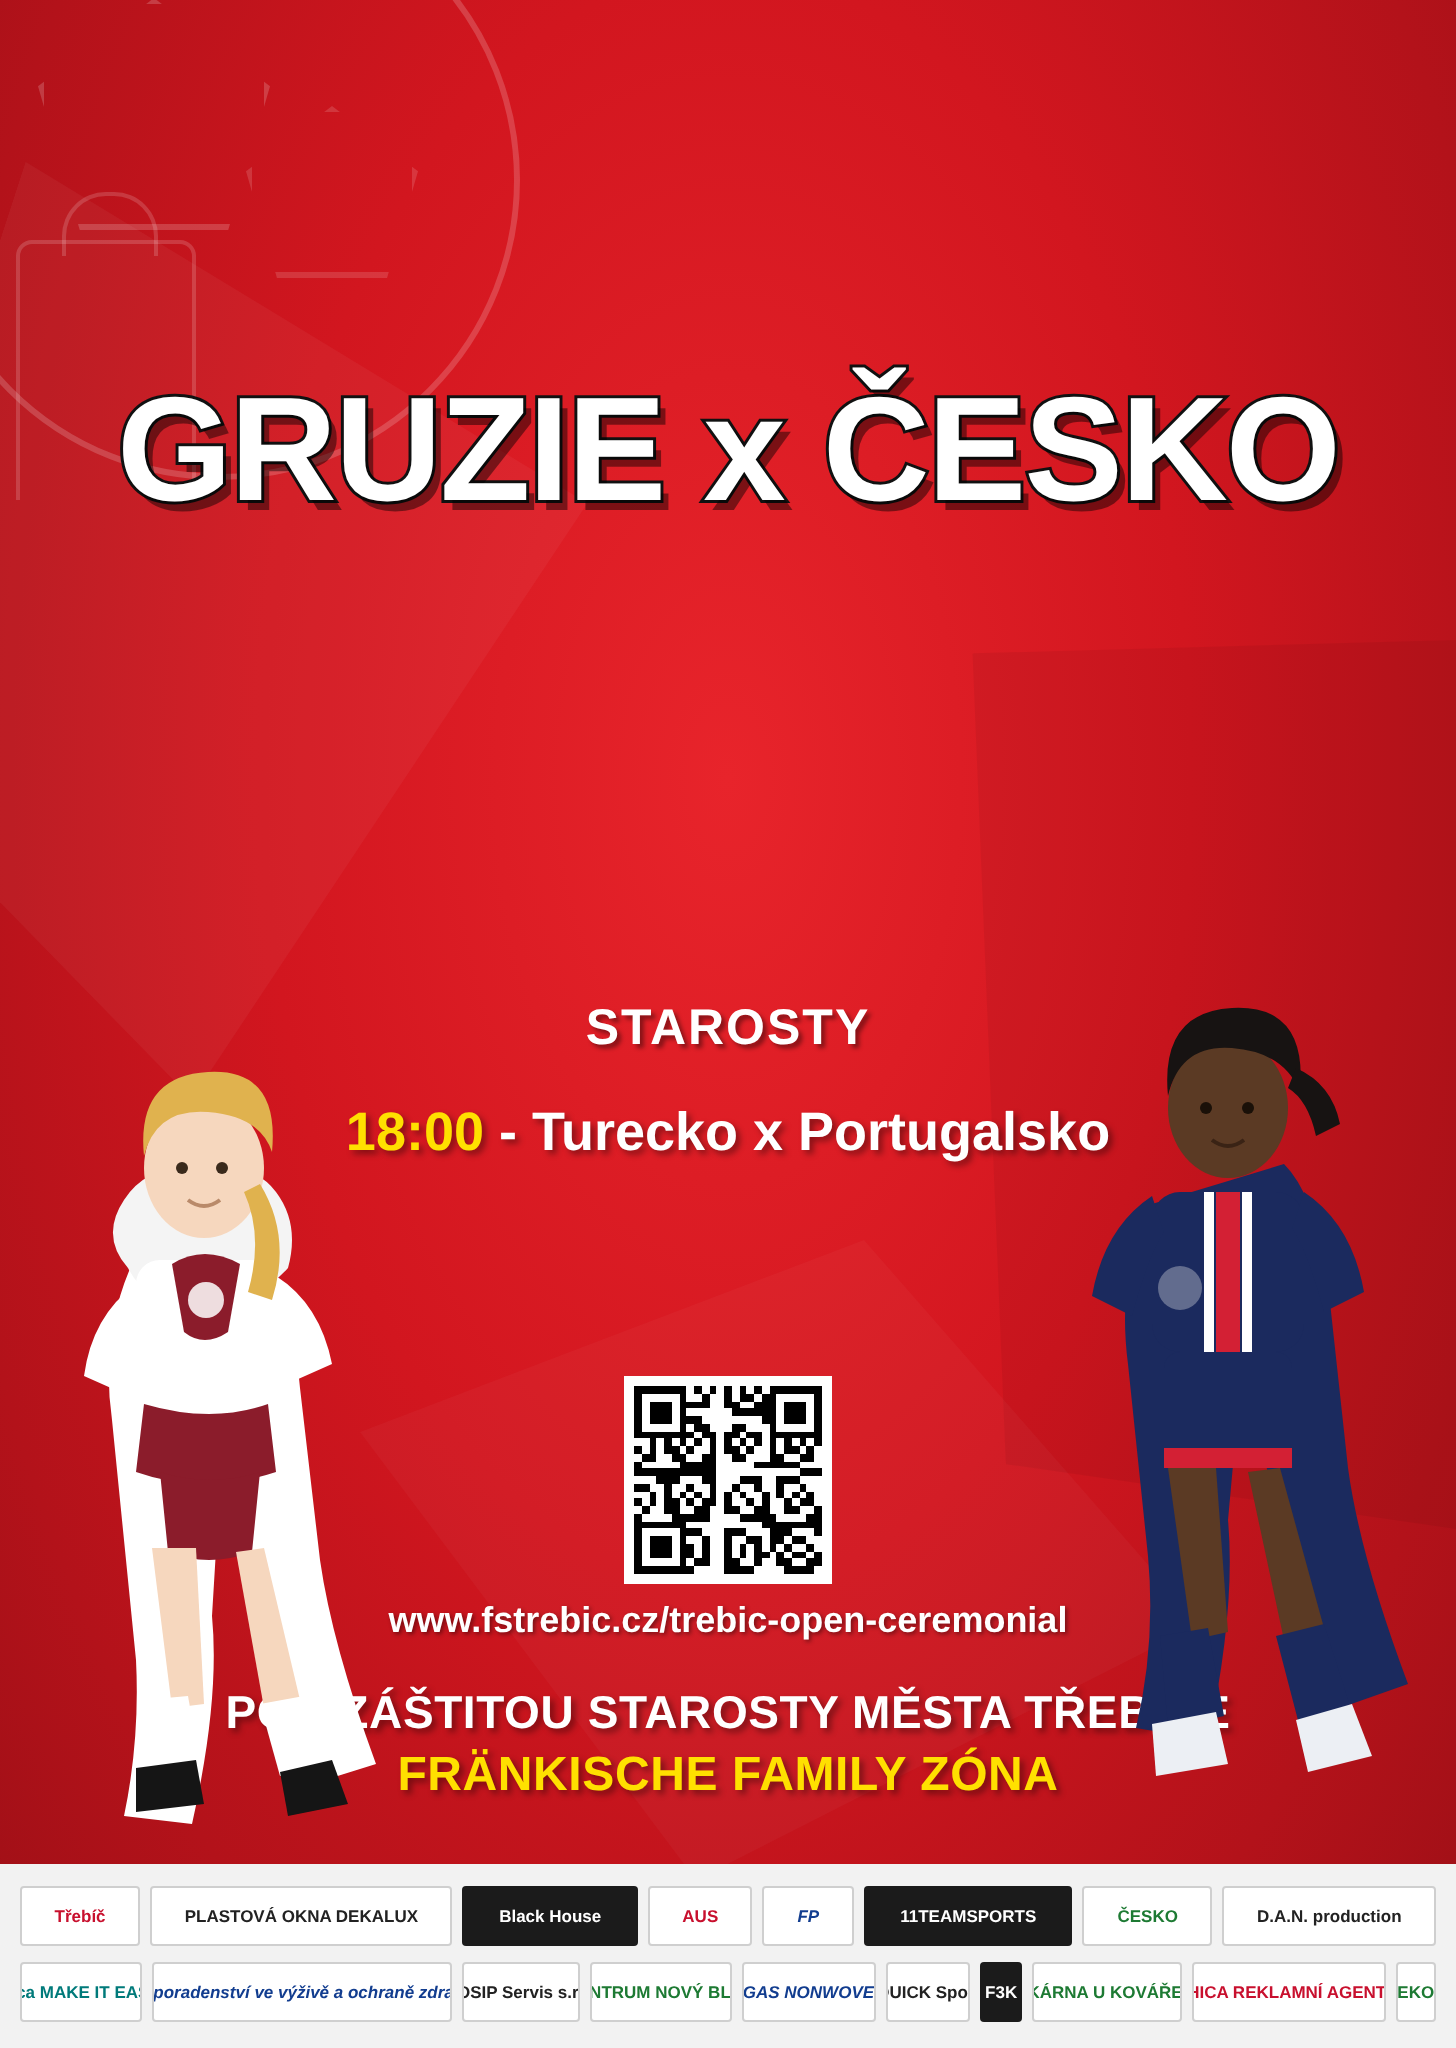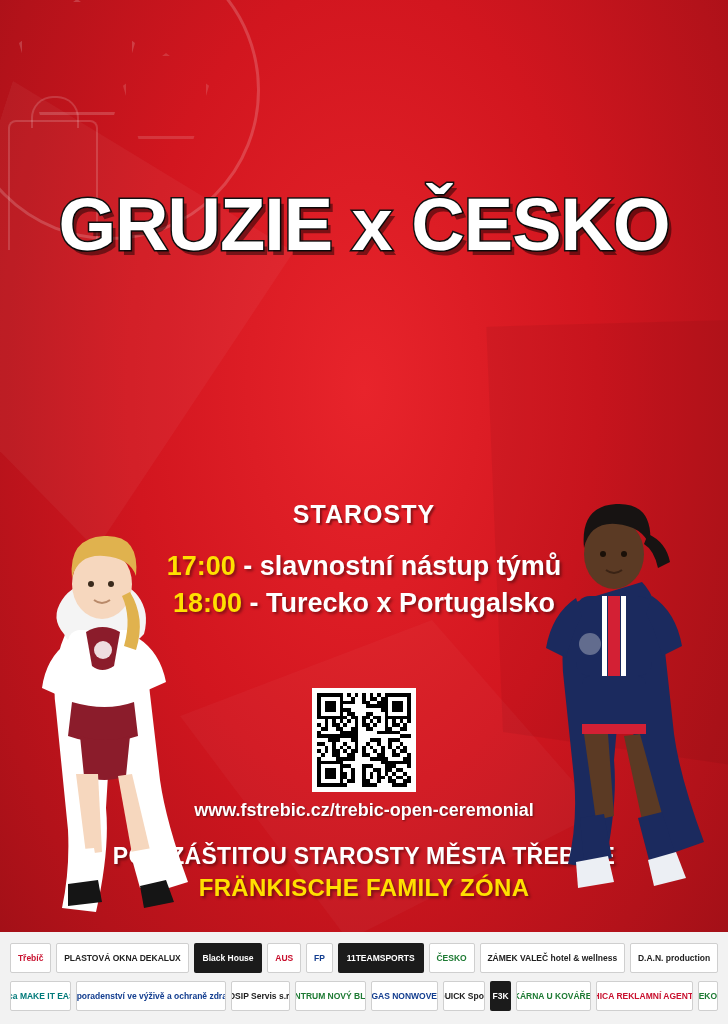--- a/index.html
+++ b/index.html
@@ -215,21 +215,21 @@
     font-weight: bold;
     color: #222;
     text-align: center;
     line-height: 1.05;
     white-space: nowrap;
     overflow: hidden;
   }
   .sponsor.boxed { border: 1px solid #cfcfcf; background: #fff; border-radius: 2px; padding: 0 3px; }
   .sponsor.dark { background: #1b1b1b; color: #fff; border-radius: 2px; padding: 0 5px; }
   .sponsor.red { color: #c8102e; }
-  .sponsor.blue { color: #123d8f; }
+  .sponsor.blue { color: #123d8f; font-style: italic; }
   .sponsor.green { color: #1d7a33; }
   .sponsor.teal { color: #007a7a; }
 </style>
 </head>
 <body>
 
 <div class="poster">
 
   <div class="deco d1"></div>
   <div class="deco d2"></div>
@@ -238,21 +238,20 @@
   <div class="tower-art"></div>
 
 
 
   <div class="title-main">GRUZIE x ČESKO</div>
 
 
   <div class="program-title">STAROSTY</div>
 
   <div class="program-list" id="program-list">
-      <div class="program-row"><span class="time">17:00</span><span> - </span><span>slavnostní nástup týmů</span></div>
       <div class="program-row"><span class="time">18:00</span><span> - </span><span>Turecko x Portugalsko</span></div>
     </div>
 
   <div class="qr">
     <div class="grid" id="qr-grid">
         <i style="grid-area: 1 / 1;"></i>
         <i style="grid-area: 1 / 2;"></i>
         <i style="grid-area: 1 / 3;"></i>
         <i style="grid-area: 1 / 4;"></i>
         <i style="grid-area: 1 / 5;"></i>
@@ -643,21 +642,20 @@
 
   <div class="sponsors">
     <div class="sponsor-row" id="sponsor-row-1">
         <div class="sponsor boxed red">Třebíč</div>
         <div class="sponsor boxed">PLASTOVÁ OKNA DEKALUX</div>
         <div class="sponsor dark">Black House</div>
         <div class="sponsor boxed red">AUS</div>
         <div class="sponsor boxed blue">FP</div>
         <div class="sponsor dark">11TEAMSPORTS</div>
         <div class="sponsor boxed green">ČESKO</div>
-        <div class="sponsor boxed">ZÁMEK VALEČ hotel &amp; wellness</div>
         <div class="sponsor boxed">D.A.N. production</div>
       </div>
     <div class="sponsor-row" id="sponsor-row-2">
         <div class="sponsor boxed teal">itica MAKE IT EASY</div>
         <div class="sponsor boxed blue">BUPOR poradenství ve výživě a ochraně zdraví, s.r.o.</div>
         <div class="sponsor boxed">DOSIP Servis s.r.o.</div>
         <div class="sponsor boxed green">CENTRUM NOVÝ BLOK</div>
         <div class="sponsor boxed blue">PEGAS NONWOVENS</div>
         <div class="sponsor boxed">QUICK Sport</div>
         <div class="sponsor dark">F3K</div>

